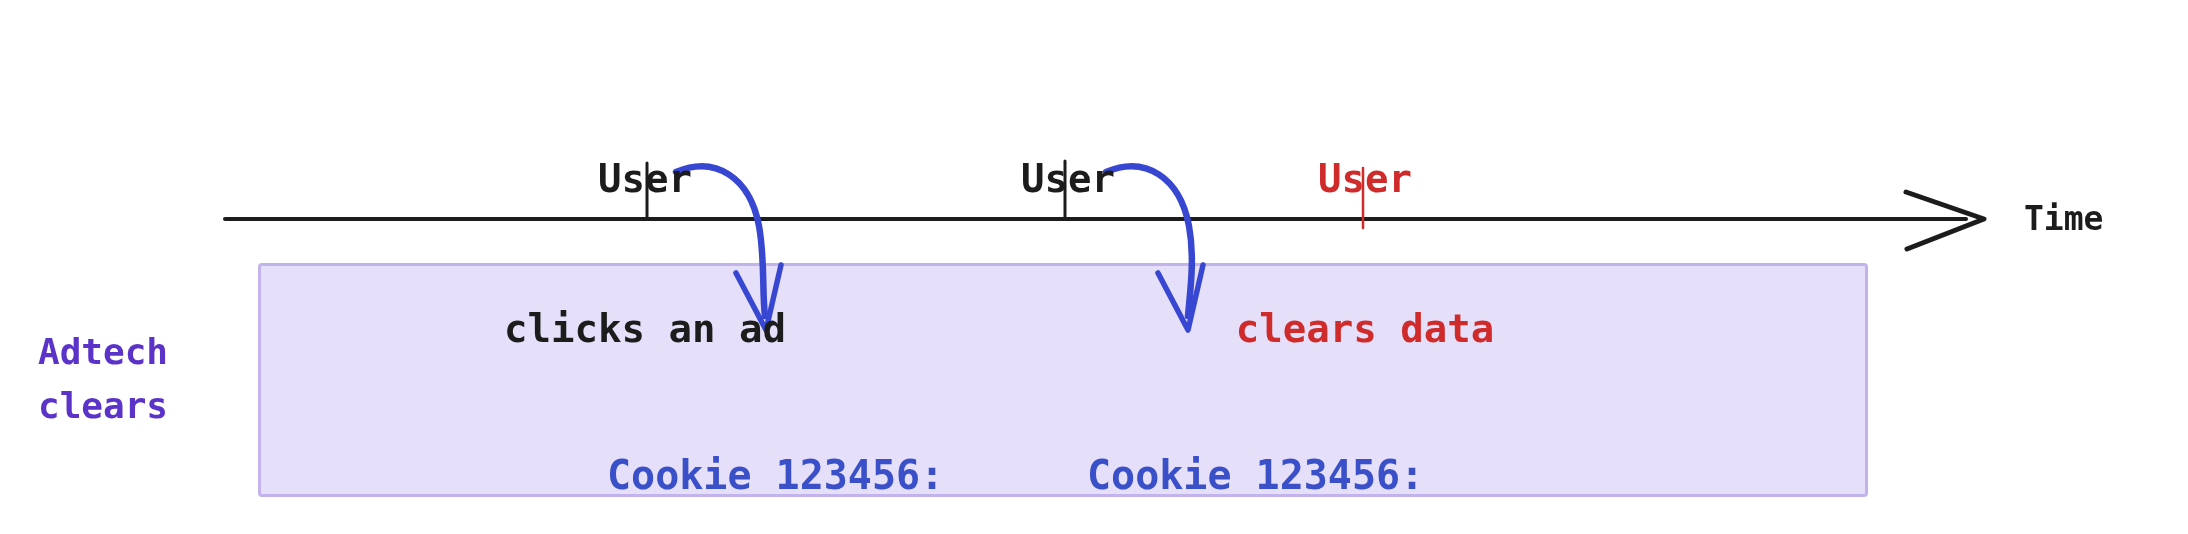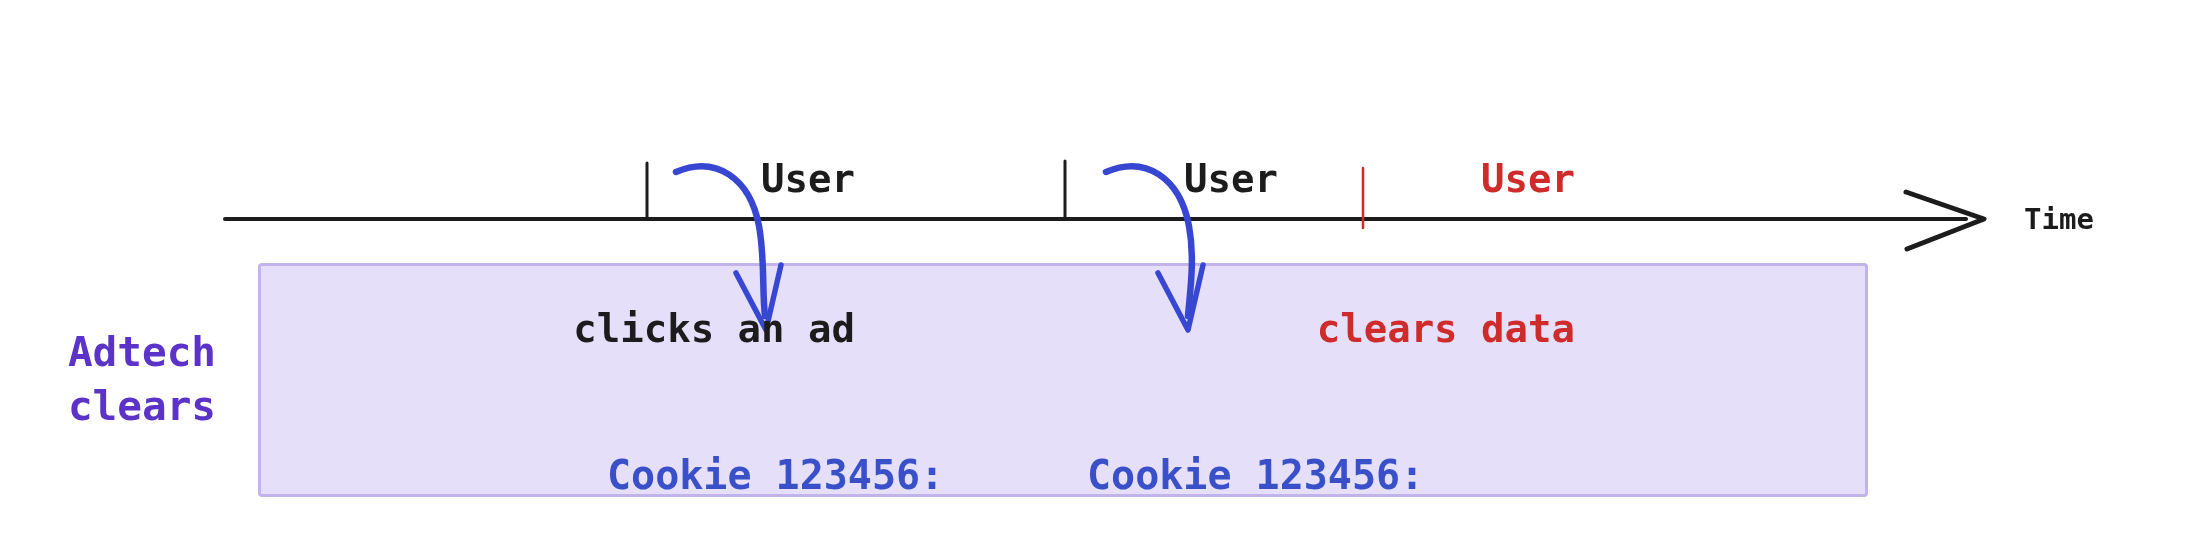--- a/index.html
+++ b/index.html
@@ -22,33 +22,33 @@
     width: 2188px;
     height: 534px;
   }
   .axis-stroke   { stroke: var(--ink, #1c1c1c); fill: none; }
   .red-stroke    { stroke: var(--alert-red, #cf2b2b); fill: none; }
   .blue-stroke   { stroke: var(--arrow-blue, #3847d1); fill: none; }
 
   .event-label {
     position: absolute;
     width: 420px;
-    text-align: right;
+    text-align: center;
     font-size: 39px;
     line-height: 50px;
     color: var(--ink, #1c1c1c);
     white-space: pre;
   }
   .event-label.red { color: var(--alert-red, #cf2b2b); }
 
   .time-label {
     position: absolute;
     left: 2024px;
     top: 193px;
-    font-size: 29px;
+    font-size: 33px;
     line-height: 52px;
     color: var(--ink, #1c1c1c);
   }
 
   .server-box {
     position: absolute;
     left: 258px;
     top: 263px;
     width: 1610px;
     height: 234px;
@@ -56,22 +56,21 @@
     background: var(--box-fill, #e5dff9);
     border: 3px solid var(--box-border, #c2b3ed);
     border-radius: 4px;
   }
 
   .server-label {
     position: absolute;
     left: 38px;
     top: 325px;
     width: 208px;
-    text-align: center;
-    font-size: 41px;
+    font-size: 36px;
     line-height: 54px;
     color: var(--server-purple, #5c33c9);
   }
 
   .cookie-record {
     position: absolute;
     top: 345px;
     font-size: 40px;
     line-height: 52px;
     color: var(--cookie-blue, #3a50c8);

